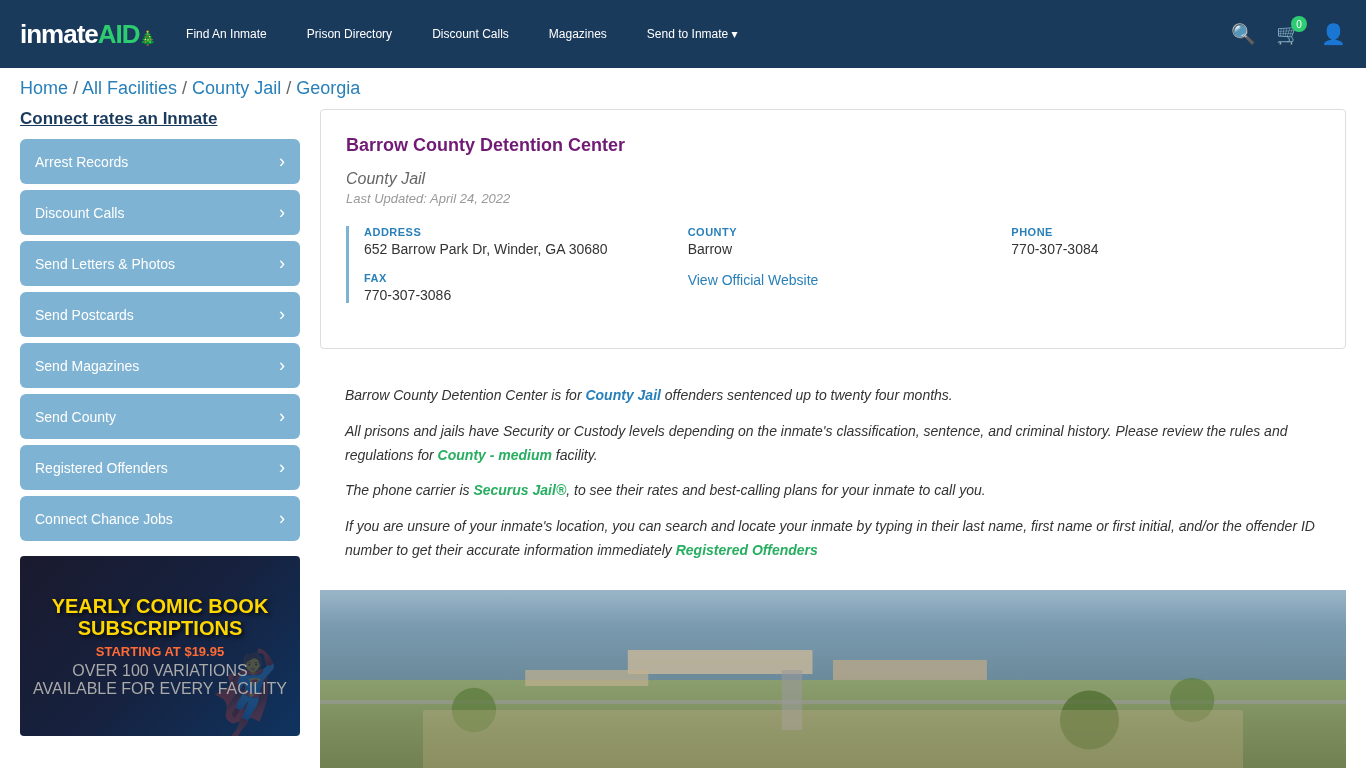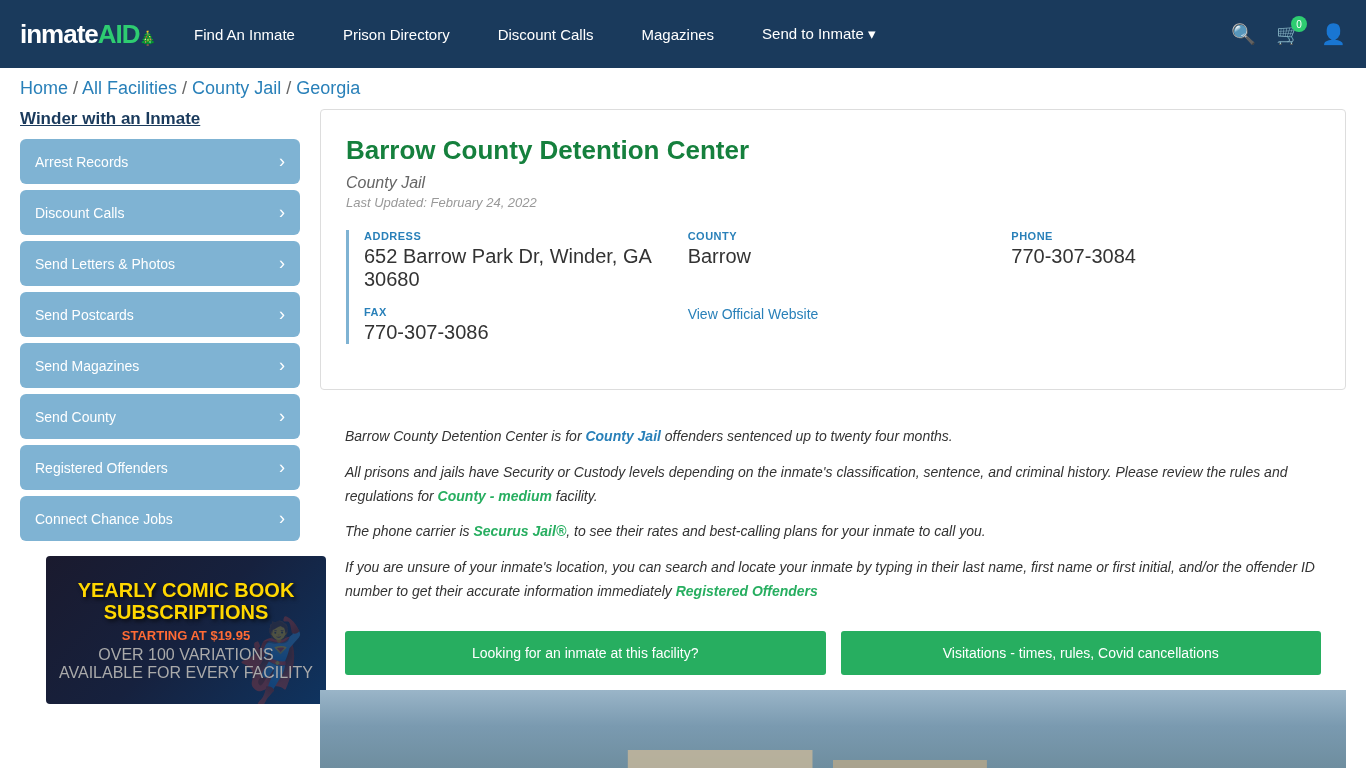--- a/index.html
+++ b/index.html
@@ -19,25 +19,24 @@
       margin-right: 30px;
     }
     .nav {
       display: flex;
       align-items: center;
       flex: 1;
       gap: 40px;
     }
     .nav-item {
       color: #fff;
-      font-size: 15px;
+      font-size: 12px;
       text-decoration: none;
       cursor: pointer;
       white-space: nowrap;
-      margin-left: 8px;
     }
     .header-icons {
       display: flex;
       align-items: center;
       gap: 20px;
     }
     .header-icon {
       color: #fff;
       font-size: 20px;
       cursor: pointer;
@@ -108,33 +107,32 @@
       font-size: 14px;
       border-radius: 6px;
     }
     .sidebar-arrow {
       font-size: 18px;
       color: #fff;
     }
     .ad-banner {
       margin-top: 15px;
       width: 280px;
-      height: 148px;
+      height: 180px;
       background: linear-gradient(135deg, #1a1a2e 0%, #16213e 50%, #0f3460 100%);
       border-radius: 4px;
       display: flex;
       flex-direction: column;
       align-items: center;
       justify-content: center;
       color: #fff;
       text-align: center;
       padding: 10px;
       position: relative;
       overflow: hidden;
-      margin-left: 26px;
     }
     .ad-banner-title {
       font-size: 20px;
       font-weight: 900;
       color: #ffd700;
       text-shadow: 2px 2px 4px rgba(0,0,0,0.8);
       text-transform: uppercase;
       line-height: 1.1;
     }
     .ad-banner-sub {
@@ -154,24 +152,24 @@
       flex: 1;
     }
     .facility-card {
       border: 1px solid #ddd;
       border-radius: 4px;
       padding: 25px;
       margin-bottom: 20px;
       background: #fff;
     }
     .facility-title {
-      font-size: 26px;
+      font-size: 18px;
       font-weight: bold;
-      color: #15803d;
-      margin-bottom: 8px;
+      color: #701a75;
+      margin-bottom: 14px;
     }
     .facility-type {
       font-size: 16px;
       color: #666;
       font-style: italic;
       margin-bottom: 3px;
     }
     .facility-updated {
       font-size: 13px;
       color: #999;
@@ -188,21 +186,21 @@
     }
     .info-label {
       font-size: 11px;
       font-weight: bold;
       color: #2980b9;
       text-transform: uppercase;
       letter-spacing: 0.5px;
       margin-bottom: 3px;
     }
     .info-value {
-      font-size: 20px;
+      font-size: 14px;
       color: #333;
     }
     .official-link {
       color: #2980b9;
       text-decoration: none;
       font-size: 14px;
     }
 
     .description-area {
       font-size: 14px;
@@ -291,21 +289,21 @@
     <span> / </span>
     <a>County Jail</a>
     <span> / </span>
     <a>Georgia</a>
   </div>
 </div>
 
 <div class="main-content">
 
   <aside class="sidebar">
-    <h2 class="connect-title">Winder with an Inmate</h2>
+    <h2 class="connect-title">Connect rates an Inmate</h2>
 
     <div class="sidebar-item">
       <span>Arrest Records</span>
       <span class="sidebar-arrow">›</span>
     </div>
     <div class="sidebar-item">
       <span>Discount Calls</span>
       <span class="sidebar-arrow">›</span>
     </div>
     <div class="sidebar-item">
@@ -341,21 +339,21 @@
       </div>
       <div style="position:absolute;bottom:-5px;right:5px;font-size:80px;opacity:0.25;">🦸</div>
     </div>
   </aside>
 
   <main class="content">
 
     <div class="facility-card">
       <h1 class="facility-title">Barrow County Detention Center</h1>
       <div class="facility-type">County Jail</div>
-      <div class="facility-updated">Last Updated: February 24, 2022</div>
+      <div class="facility-updated">Last Updated: April 24, 2022</div>
 
       <div class="facility-info-grid">
         <div>
           <div class="info-label">ADDRESS</div>
           <div class="info-value">652 Barrow Park Dr, Winder, GA 30680</div>
         </div>
         <div>
           <div class="info-label">COUNTY</div>
           <div class="info-value">Barrow</div>
         </div>
@@ -381,24 +379,20 @@
         All prisons and jails have Security or Custody levels depending on the inmate's classification, sentence, and criminal history. Please review the rules and regulations for <a class="desc-link green">County - medium</a> facility.
       </p>
       <p>
         The phone carrier is <a class="desc-link green">Securus Jail®</a>, to see their rates and best-calling plans for your inmate to call you.
       </p>
       <p>
         If you are unsure of your inmate's location, you can search and locate your inmate by typing in their last name, first name or first initial, and/or the offender ID number to get their accurate information immediately <a class="desc-link green">Registered Offenders</a>
       </p>
     </div>
 
-    <div class="action-buttons">
-      <button class="btn-green">Looking for an inmate at this facility?</button>
-      <button class="btn-green">Visitations - times, rules, Covid cancellations</button>
-    </div>
 
     <div class="facility-image">
       <svg width="100%" height="100%" xmlns="http://www.w3.org/2000/svg">
         <defs>
           <linearGradient id="skyGrad" x1="0" y1="0" x2="0" y2="1">
             <stop offset="0%" stop-color="#9ab5c8"></stop>
             <stop offset="40%" stop-color="#7a9ab0"></stop>
             <stop offset="100%" stop-color="#6b8a9a"></stop>
           </linearGradient>
           <linearGradient id="groundGrad" x1="0" y1="0" x2="0" y2="1">

